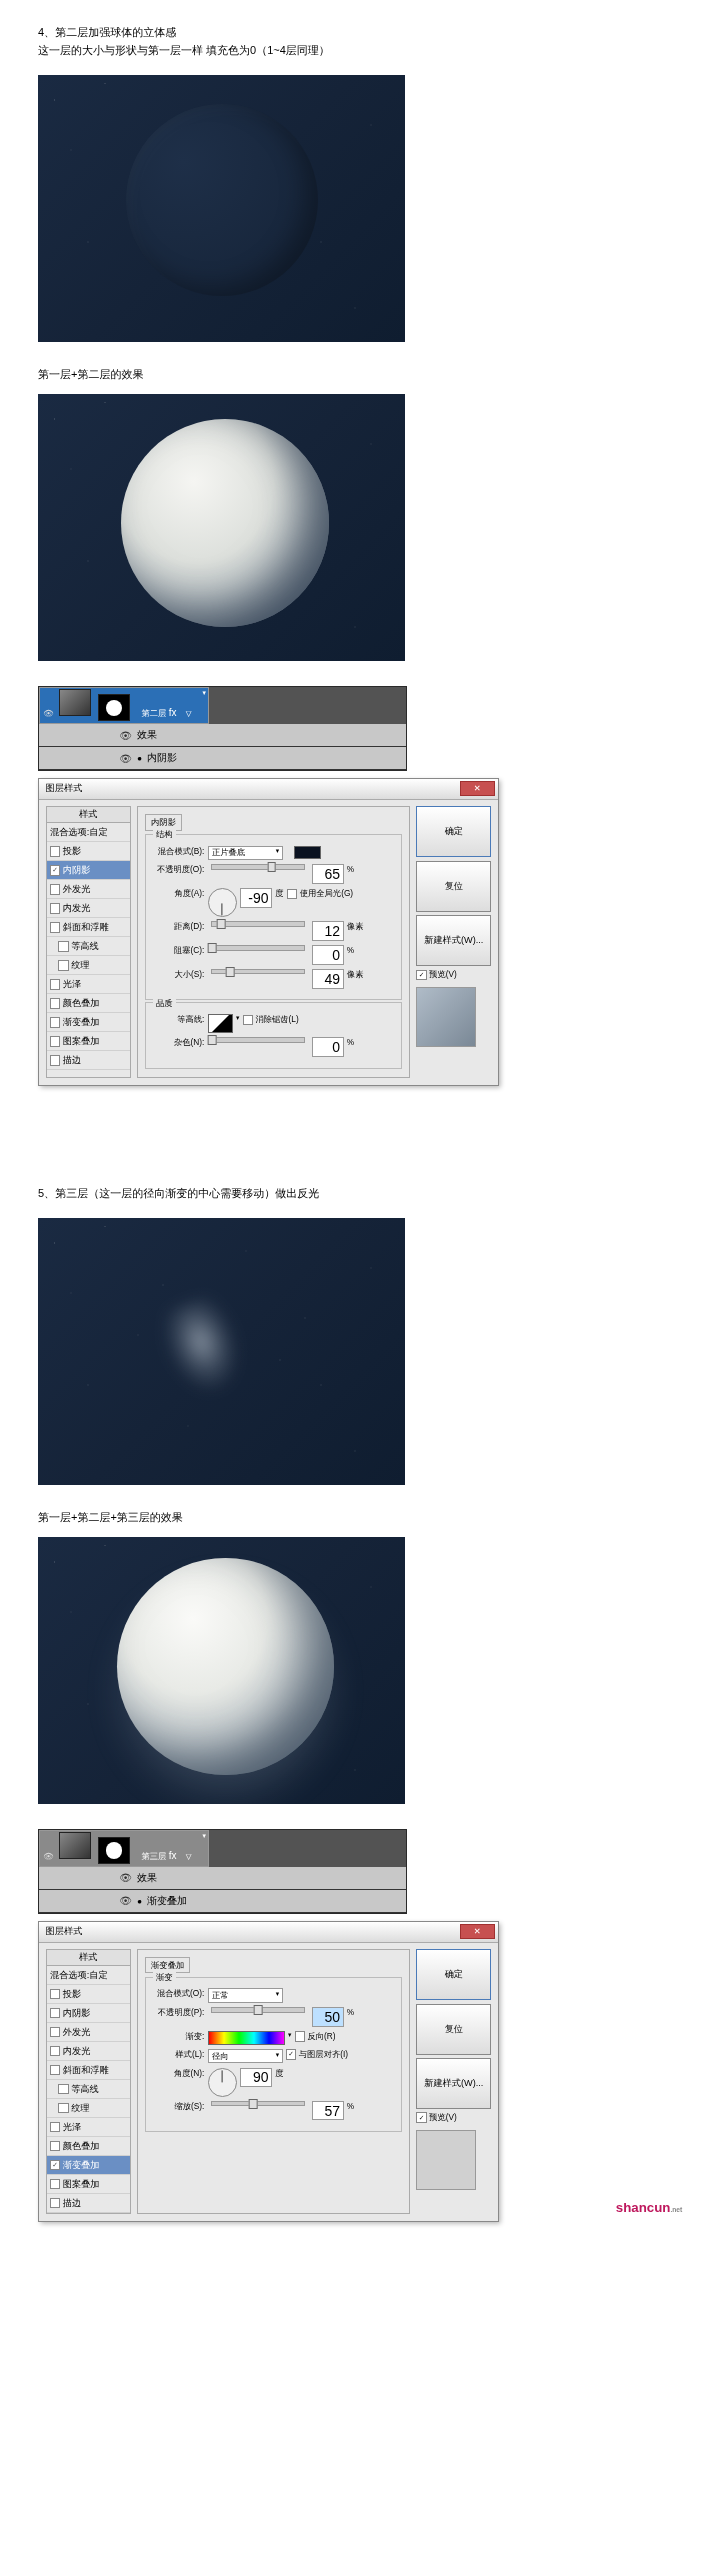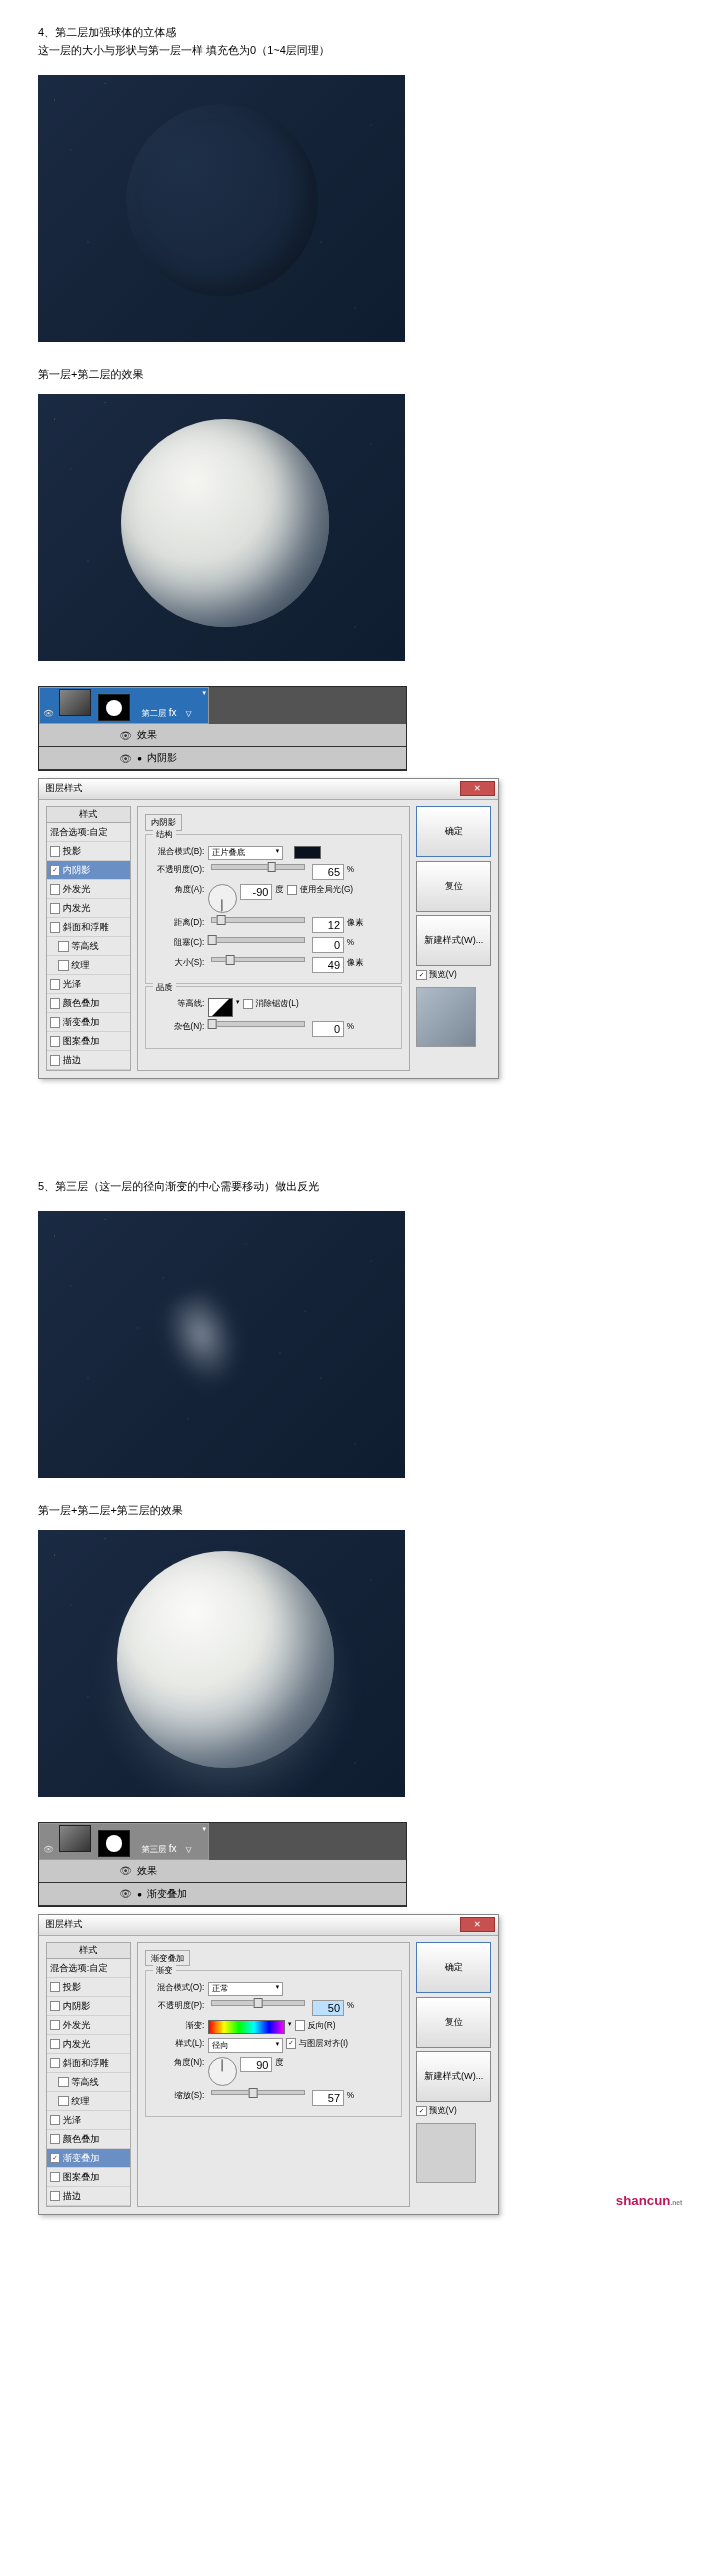--- a/index.html
+++ b/index.html
@@ -48,21 +48,21 @@
 .main-col .grp-title{position:absolute;top:-5.8px;left:6.7px;background:#e8e8e8;padding:0 3.3px;font-size:8.3px}
 .frow{display:flex;align-items:flex-start;margin:4.2px 0;gap:3.3px}
 .frow label{min-width:50px;text-align:right;font-size:8.3px}
 .sel{border:0.8px solid #999;background:#fff;padding:0.8px 11.7px 0.8px 3.3px;font-size:8.3px;position:relative;min-width:58px;display:inline-block}
 .sel::after{content:"▾";position:absolute;right:2.5px;top:0.8px;font-size:6.7px}
 .swatch{width:25px;height:11.7px;border:0.8px solid #666;display:inline-block}
 .swatch.dark{background:#0a1220}
 .swatch.rainbow{background:linear-gradient(90deg,#f00,#ff0,#0f0,#0ff,#00f,#f0f)}
 .slider{flex:1;height:3.3px;background:#ccc;border:0.8px solid #999;position:relative;max-width:92px;margin:0 3.3px}
 .slider .h{position:absolute;width:6.7px;height:8.3px;background:#e0e0e0;border:0.8px solid #666;top:-3.3px;transform:translateX(-50%)}
-.numbox{width:25px;border:0.8px solid #999;background:#fff;text-align:right;padding:0.8px 2.5px;font-size:11px}
+.numbox{width:25px;border:0.8px solid #999;background:#fff;text-align:right;padding:0.8px 2.5px;font-size:14px}
 .unit{font-size:8.3px}
 .angle{width:27px;height:27px;border:0.8px solid #888;border-radius:50%;position:relative;display:inline-block;background:#f0f0f0}
 .angle .ptr{position:absolute;width:11.7px;height:0.8px;background:#333;top:50%;left:50%;transform-origin:left center}
 .chk{display:inline-flex;align-items:center;gap:2.5px;font-size:8.3px}
 .chk .box{width:8.3px;height:8.3px;border:0.8px solid #888;background:#fff;display:inline-flex;align-items:center;justify-content:center;font-size:6.7px}
 .chk.on .box::after{content:"✓"}
 .btns-col{width:75px;display:flex;flex-direction:column;gap:3.3px}
 .btn{border:0.8px solid #888;background:linear-gradient(#fff,#ddd);padding:18px 0;text-align:center;font-size:9.2px;border-radius:0}
 .btn.primary{border:0.8px solid #4a7ab8}
 .preview-box{width:58px;height:58px;border:0.8px solid #999;background:linear-gradient(135deg,#b0bcc8,#7a8896);margin-top:3.3px}

